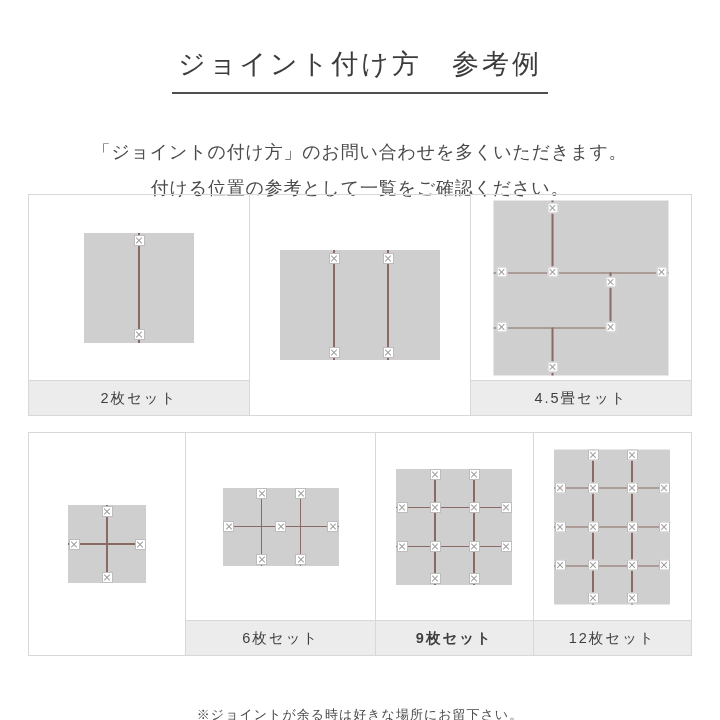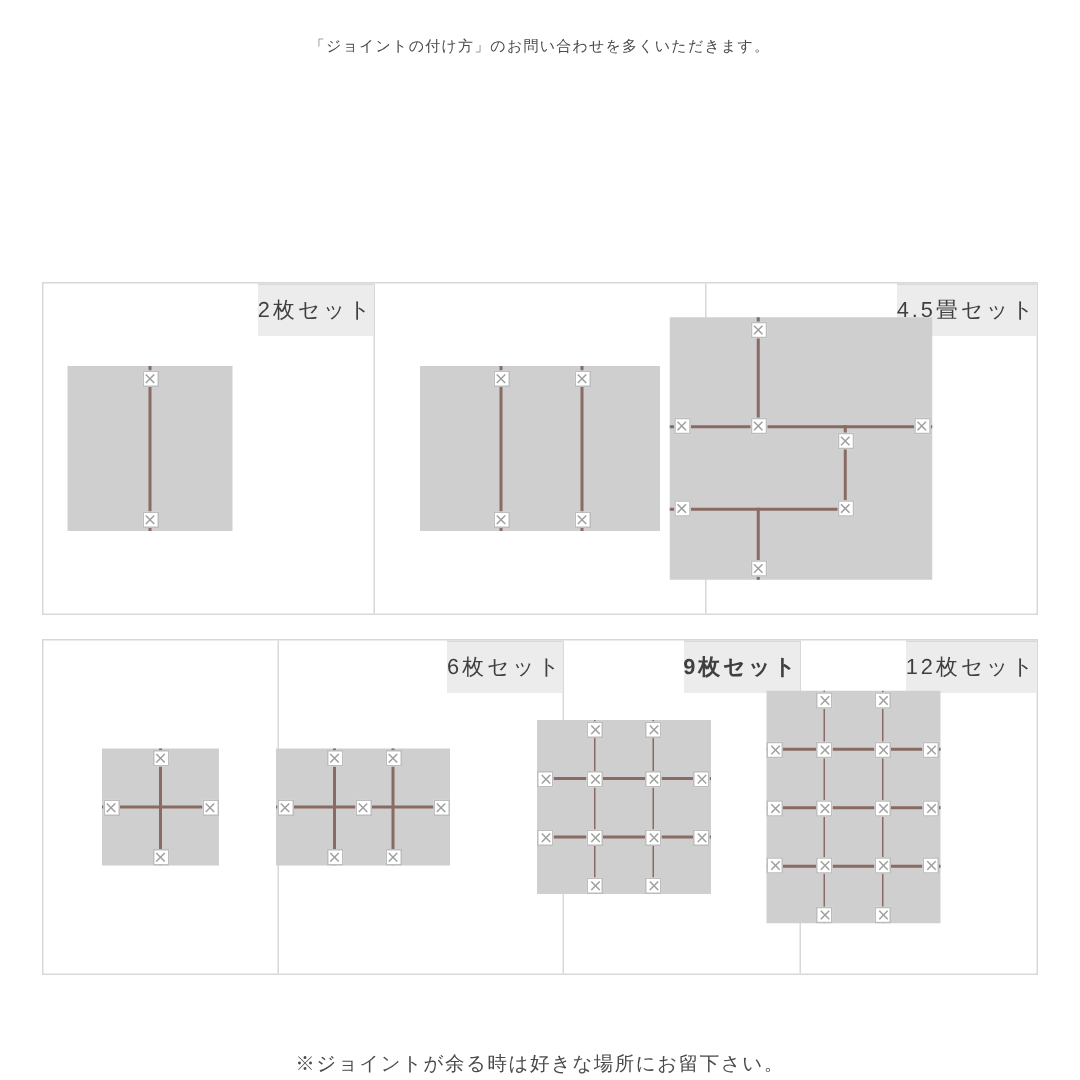--- a/index.html
+++ b/index.html
@@ -31,21 +31,21 @@
     font-size: 27px;
     letter-spacing: 3px;
     color: #3c3c3c;
     font-weight: normal;
     padding: 0 6px 10px 6px;
     border-bottom: 2px solid #4f4f4f;
   }
   .lead {
     margin-top: 22px;
     text-align: center;
-    font-size: 10px;
+    font-size: 18px;
     line-height: 2.0;
     letter-spacing: 0.8px;
     color: #4a4a4a;
   }
   .lead div { white-space: nowrap; }
 
   
   .grid {
     position: absolute;
     left: 28px;
@@ -57,21 +57,21 @@
     border: 1px solid #d8d8d8;
     box-sizing: border-box;
   }
   .row + .row { margin-top: 16px; }
 
   .cell {
     position: relative;
     box-sizing: border-box;
     border-right: 1px solid #d8d8d8;
     display: flex;
-    flex-direction: row;
+    flex-direction: column;
   }
   .cell:last-child { border-right: none; }
 
   .cell .stage {
     flex: 1 1 auto;
     position: relative;
   }
   .mat-holder {
     position: absolute;
     left: 50%;
@@ -147,23 +147,27 @@
     font-size: 13px;
     letter-spacing: 1px;
     color: #4a4a4a;
   }
 </style>
 </head>
 <body>
 
 <div class="page">
 
+  <div class="title-wrap">
+    <h1 class="title">ジョイント付け方　参考例</h1>
+  </div>
 
   <div class="lead">
     <div>「ジョイントの付け方」のお問い合わせを多くいただきます。</div>
+    <div>付ける位置の参考として一覧をご確認ください。</div>
   </div>
 
   <div class="grid">
 
     <div class="row row1">
 
       <div class="cell c1">
         <div class="stage">
           <div class="mat-holder">
             <div class="mat" style="width:110px;height:110px;">

